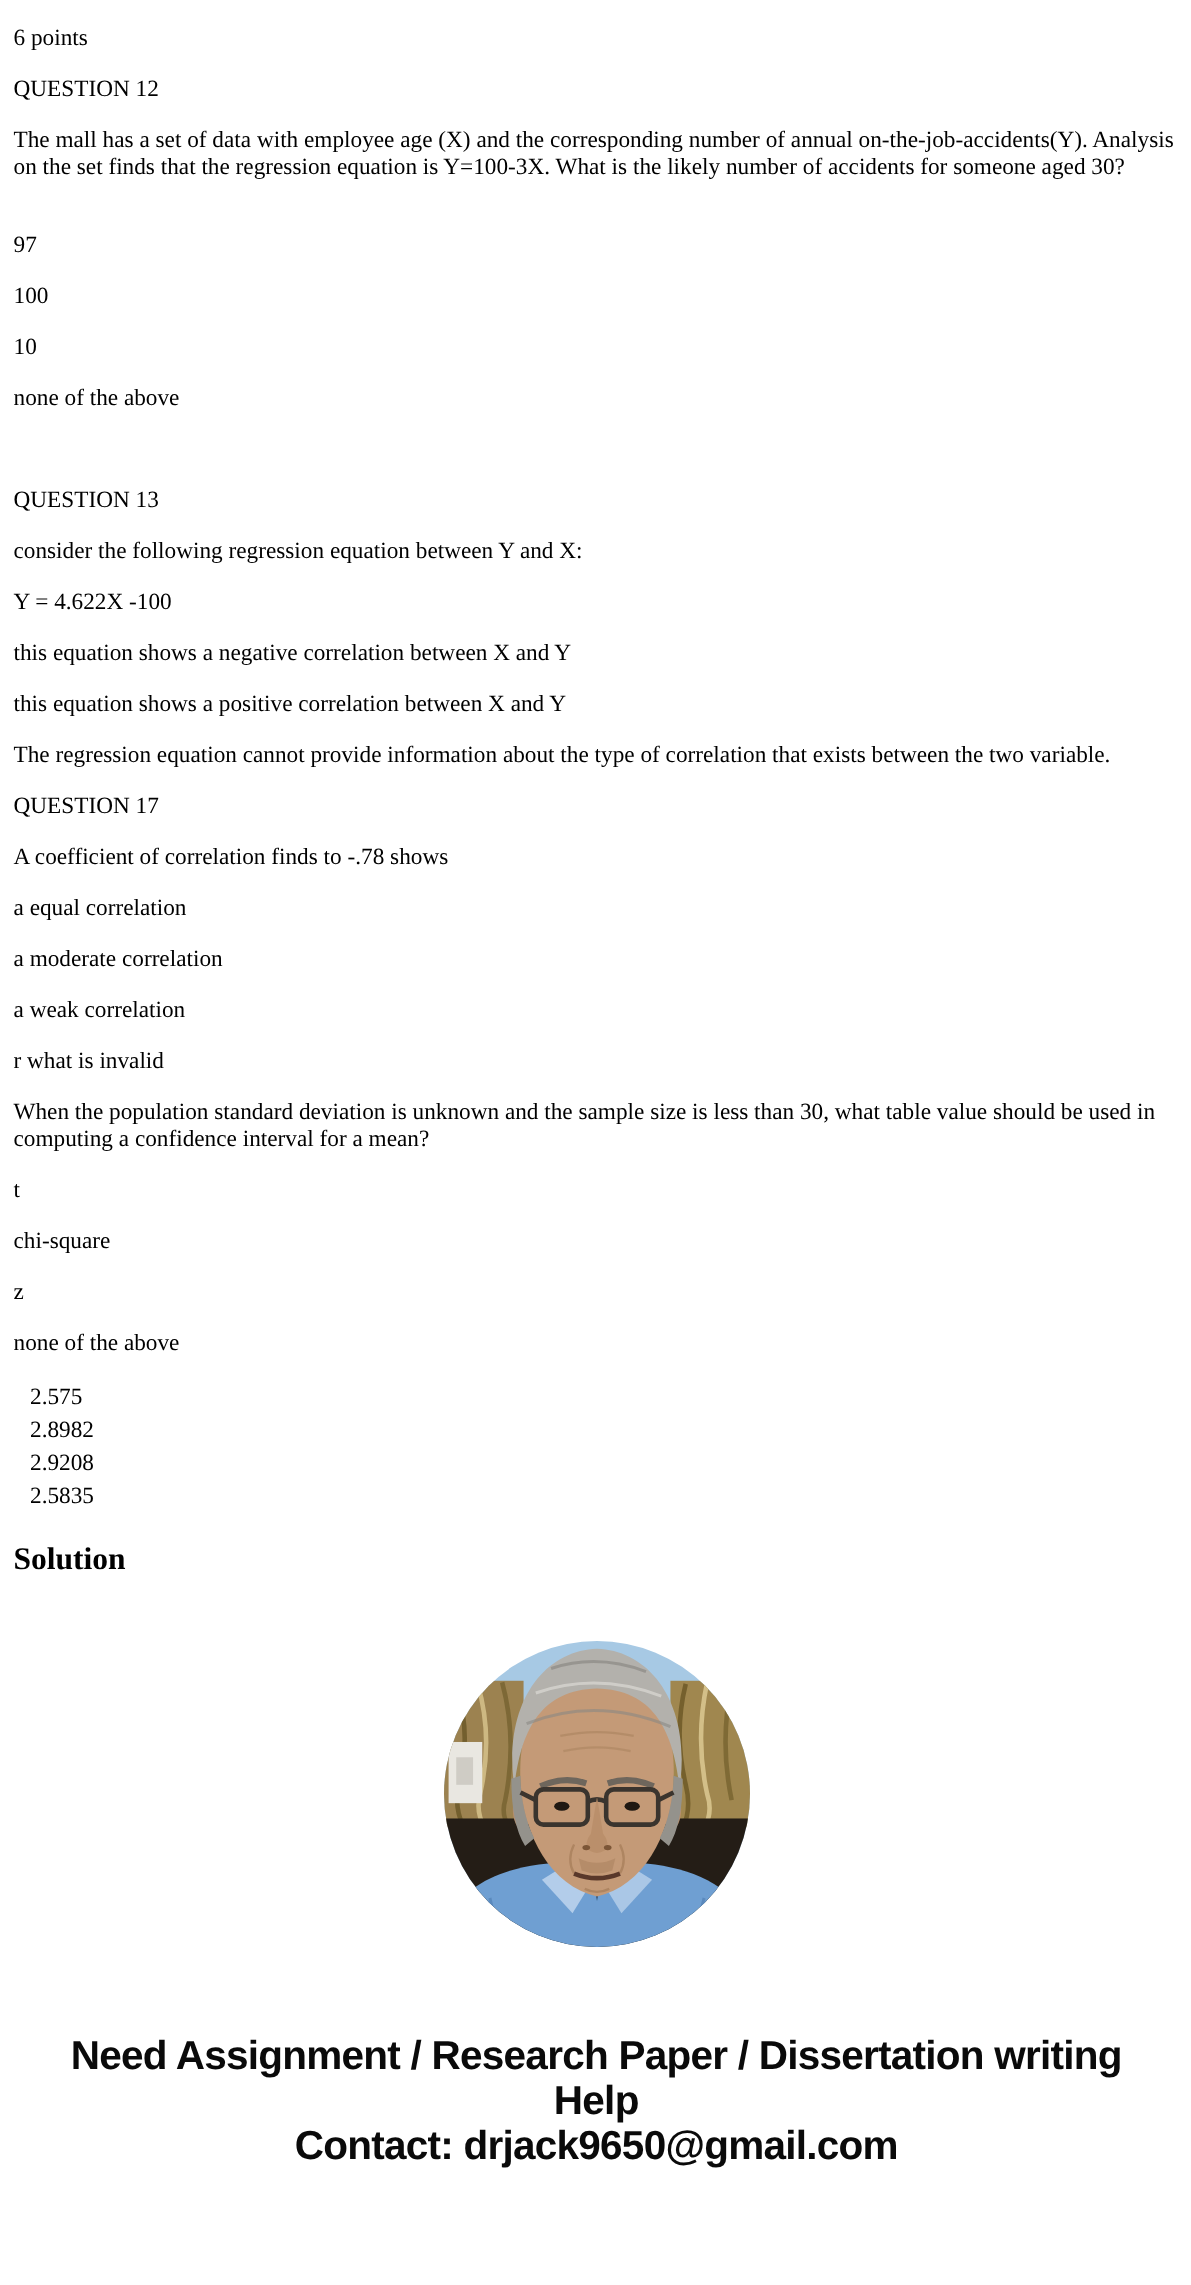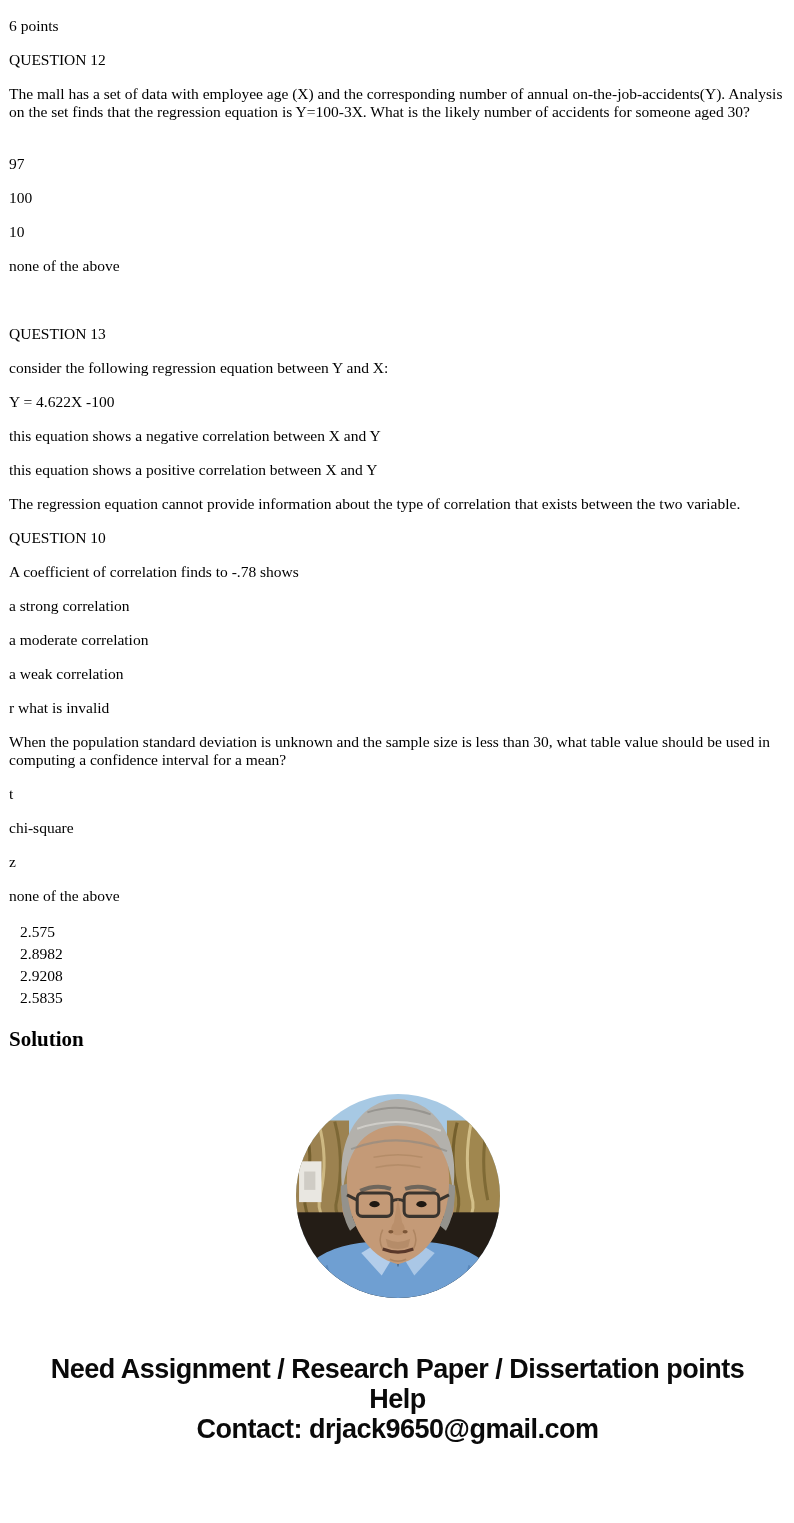--- a/index.html
+++ b/index.html
@@ -62,23 +62,23 @@
   <p class="t">10</p>
   <p class="t gap-xl">none of the above</p>
 
   <p class="t">QUESTION 13</p>
   <p class="t">consider the following regression equation between Y and X:</p>
   <p class="t">Y = 4.622X -100</p>
   <p class="t">this equation shows a negative correlation between X and Y</p>
   <p class="t">this equation shows a positive correlation between X and Y</p>
   <p class="t">The regression equation cannot provide information about the type of correlation that exists between the two variable.</p>
 
-  <p class="t">QUESTION 10</p>
+  <p class="t">QUESTION 17</p>
   <p class="t">A coefficient of correlation finds to -.78 shows</p>
-  <p class="t">a strong correlation</p>
+  <p class="t">a equal correlation</p>
   <p class="t">a moderate correlation</p>
   <p class="t">a weak correlation</p>
   <p class="t">r what is invalid</p>
 
   <p class="t">When the population standard deviation is unknown and the sample size is less than 30, what table value should be used in computing a confidence interval for a mean?</p>
   <p class="t">t</p>
   <p class="t">chi-square</p>
   <p class="t">z</p>
   <p class="t">none of the above</p>
 
@@ -172,17 +172,17 @@
 
         <path d="M88,142 Q100,148 112,142 L110,150 Q100,154 90,150 Z" fill="#9c7250" opacity="0.35"></path>
 
         <path d="M85,152 Q100,158 115,152" stroke="#59382a" stroke-width="3" fill="none"></path>
         <path d="M92,162 Q100,166 108,162" stroke="#a57c59" stroke-width="1.5" fill="none" opacity="0.7"></path>
       </g>
     </svg>
   </div>
 
   <div class="footer">
-    <p class="help">Need Assignment / Research Paper / Dissertation points Help</p>
+    <p class="help">Need Assignment / Research Paper / Dissertation writing Help</p>
     <p class="contact">Contact: drjack9650@gmail.com</p>
   </div>
 
 </div>
 
 </body></html>

